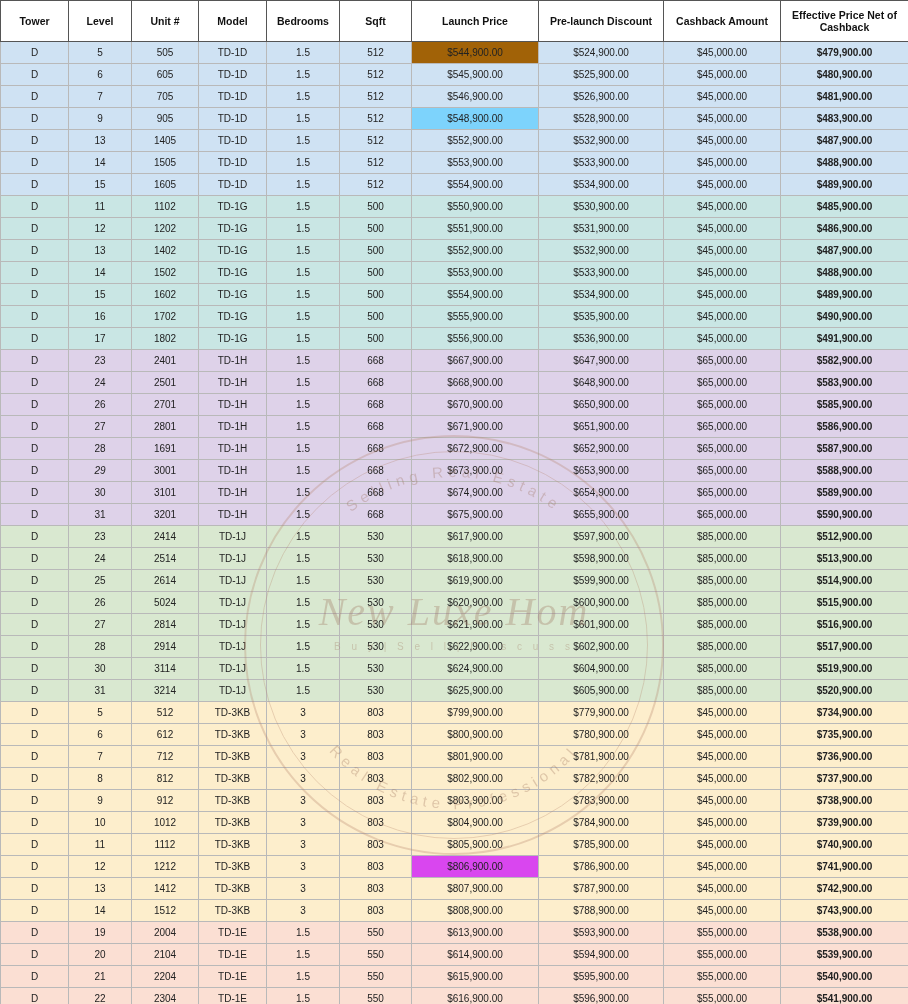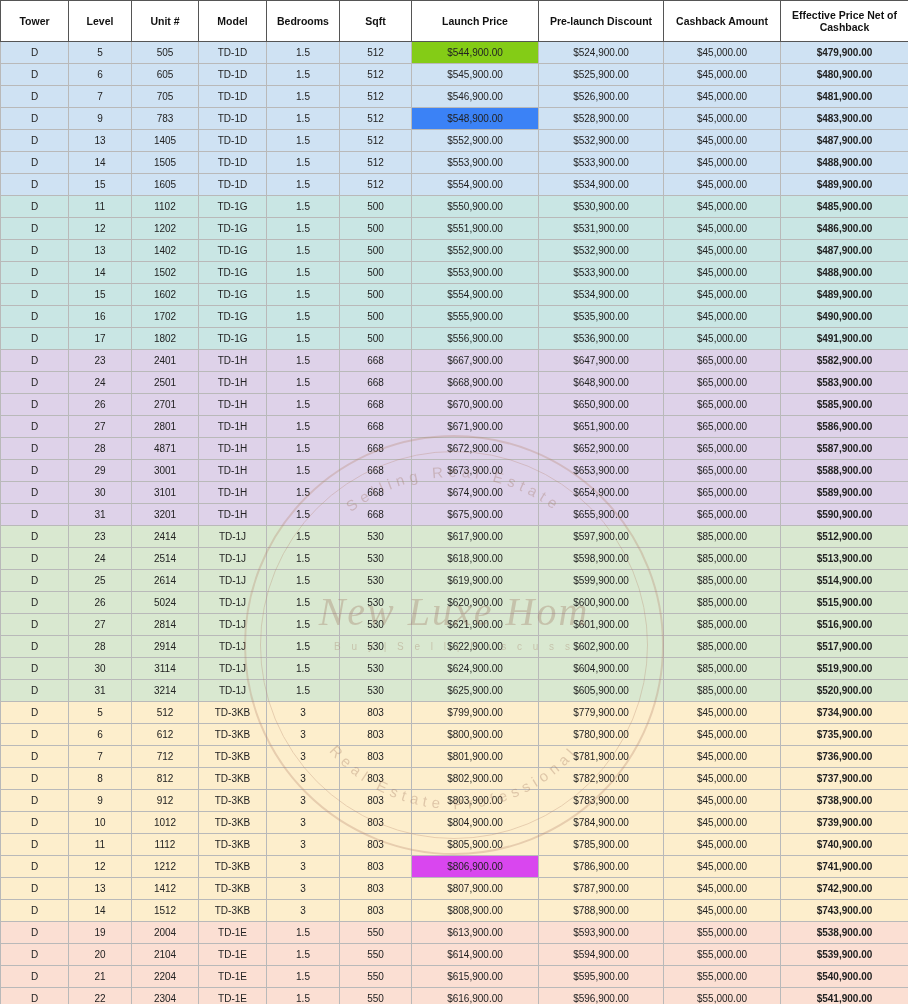--- a/index.html
+++ b/index.html
@@ -180,21 +180,21 @@
       </tr>
     </thead>
     <tbody id="tbody">
         <tr>
           <td style="background: rgb(207, 226, 243);">D</td>
           <td style="background: rgb(207, 226, 243);">5</td>
           <td style="background: rgb(207, 226, 243);">505</td>
           <td style="background: rgb(207, 226, 243);">TD-1D</td>
           <td style="background: rgb(207, 226, 243);">1.5</td>
           <td style="background: rgb(207, 226, 243);">512</td>
-          <td class="money" style="background: #84cc16; margin-top: 26px;">$544,900.00</td>
+          <td class="money" style="background: #a16207; margin-top: 26px;">$544,900.00</td>
           <td class="money" style="background: rgb(207, 226, 243);">$524,900.00</td>
           <td class="money" style="background: rgb(207, 226, 243);">$45,000.00</td>
           <td class="effective" style="background: rgb(207, 226, 243);">$479,900.00</td>
         </tr>
         <tr>
           <td style="background: rgb(207, 226, 243);">D</td>
           <td style="background: rgb(207, 226, 243);">6</td>
           <td style="background: rgb(207, 226, 243);">605</td>
           <td style="background: rgb(207, 226, 243);">TD-1D</td>
           <td style="background: rgb(207, 226, 243);">1.5</td>
@@ -212,25 +212,25 @@
           <td style="background: rgb(207, 226, 243);">1.5</td>
           <td style="background: rgb(207, 226, 243);">512</td>
           <td class="money" style="background: rgb(207, 226, 243);">$546,900.00</td>
           <td class="money" style="background: rgb(207, 226, 243);">$526,900.00</td>
           <td class="money" style="background: rgb(207, 226, 243);">$45,000.00</td>
           <td class="effective" style="background: rgb(207, 226, 243);">$481,900.00</td>
         </tr>
         <tr>
           <td style="background: rgb(207, 226, 243);">D</td>
           <td style="background: rgb(207, 226, 243);">9</td>
-          <td style="background: rgb(207, 226, 243);">783</td>
+          <td style="background: rgb(207, 226, 243);">905</td>
           <td style="background: rgb(207, 226, 243);">TD-1D</td>
           <td style="background: rgb(207, 226, 243);">1.5</td>
           <td style="background: rgb(207, 226, 243);">512</td>
-          <td class="money" style="background: #3b82f6;">$548,900.00</td>
+          <td class="money" style="background: #7dd3fc;">$548,900.00</td>
           <td class="money" style="background: rgb(207, 226, 243);">$528,900.00</td>
           <td class="money" style="background: rgb(207, 226, 243);">$45,000.00</td>
           <td class="effective" style="background: rgb(207, 226, 243);">$483,900.00</td>
         </tr>
         <tr>
           <td style="background: rgb(207, 226, 243);">D</td>
           <td style="background: rgb(207, 226, 243);">13</td>
           <td style="background: rgb(207, 226, 243);">1405</td>
           <td style="background: rgb(207, 226, 243);">TD-1D</td>
           <td style="background: rgb(207, 226, 243);">1.5</td>
@@ -392,32 +392,32 @@
           <td style="background: rgb(222, 210, 233);">1.5</td>
           <td style="background: rgb(222, 210, 233);">668</td>
           <td class="money" style="background: rgb(222, 210, 233);">$671,900.00</td>
           <td class="money" style="background: rgb(222, 210, 233);">$651,900.00</td>
           <td class="money" style="background: rgb(222, 210, 233);">$65,000.00</td>
           <td class="effective" style="background: rgb(222, 210, 233);">$586,900.00</td>
         </tr>
         <tr>
           <td style="background: rgb(222, 210, 233);">D</td>
           <td style="background: rgb(222, 210, 233);">28</td>
-          <td style="background: rgb(222, 210, 233);">4871</td>
+          <td style="background: rgb(222, 210, 233);">1691</td>
           <td style="background: rgb(222, 210, 233);">TD-1H</td>
           <td style="background: rgb(222, 210, 233);">1.5</td>
           <td style="background: rgb(222, 210, 233);">668</td>
           <td class="money" style="background: rgb(222, 210, 233);">$672,900.00</td>
           <td class="money" style="background: rgb(222, 210, 233);">$652,900.00</td>
           <td class="money" style="background: rgb(222, 210, 233);">$65,000.00</td>
           <td class="effective" style="background: rgb(222, 210, 233);">$587,900.00</td>
         </tr>
         <tr>
           <td style="background: rgb(222, 210, 233);">D</td>
-          <td style="background: rgb(222, 210, 233);">29</td>
+          <td style="background: rgb(222, 210, 233); font-style: italic;">29</td>
           <td style="background: rgb(222, 210, 233);">3001</td>
           <td style="background: rgb(222, 210, 233);">TD-1H</td>
           <td style="background: rgb(222, 210, 233);">1.5</td>
           <td style="background: rgb(222, 210, 233);">668</td>
           <td class="money" style="background: rgb(222, 210, 233);">$673,900.00</td>
           <td class="money" style="background: rgb(222, 210, 233);">$653,900.00</td>
           <td class="money" style="background: rgb(222, 210, 233);">$65,000.00</td>
           <td class="effective" style="background: rgb(222, 210, 233);">$588,900.00</td>
         </tr>
         <tr>

